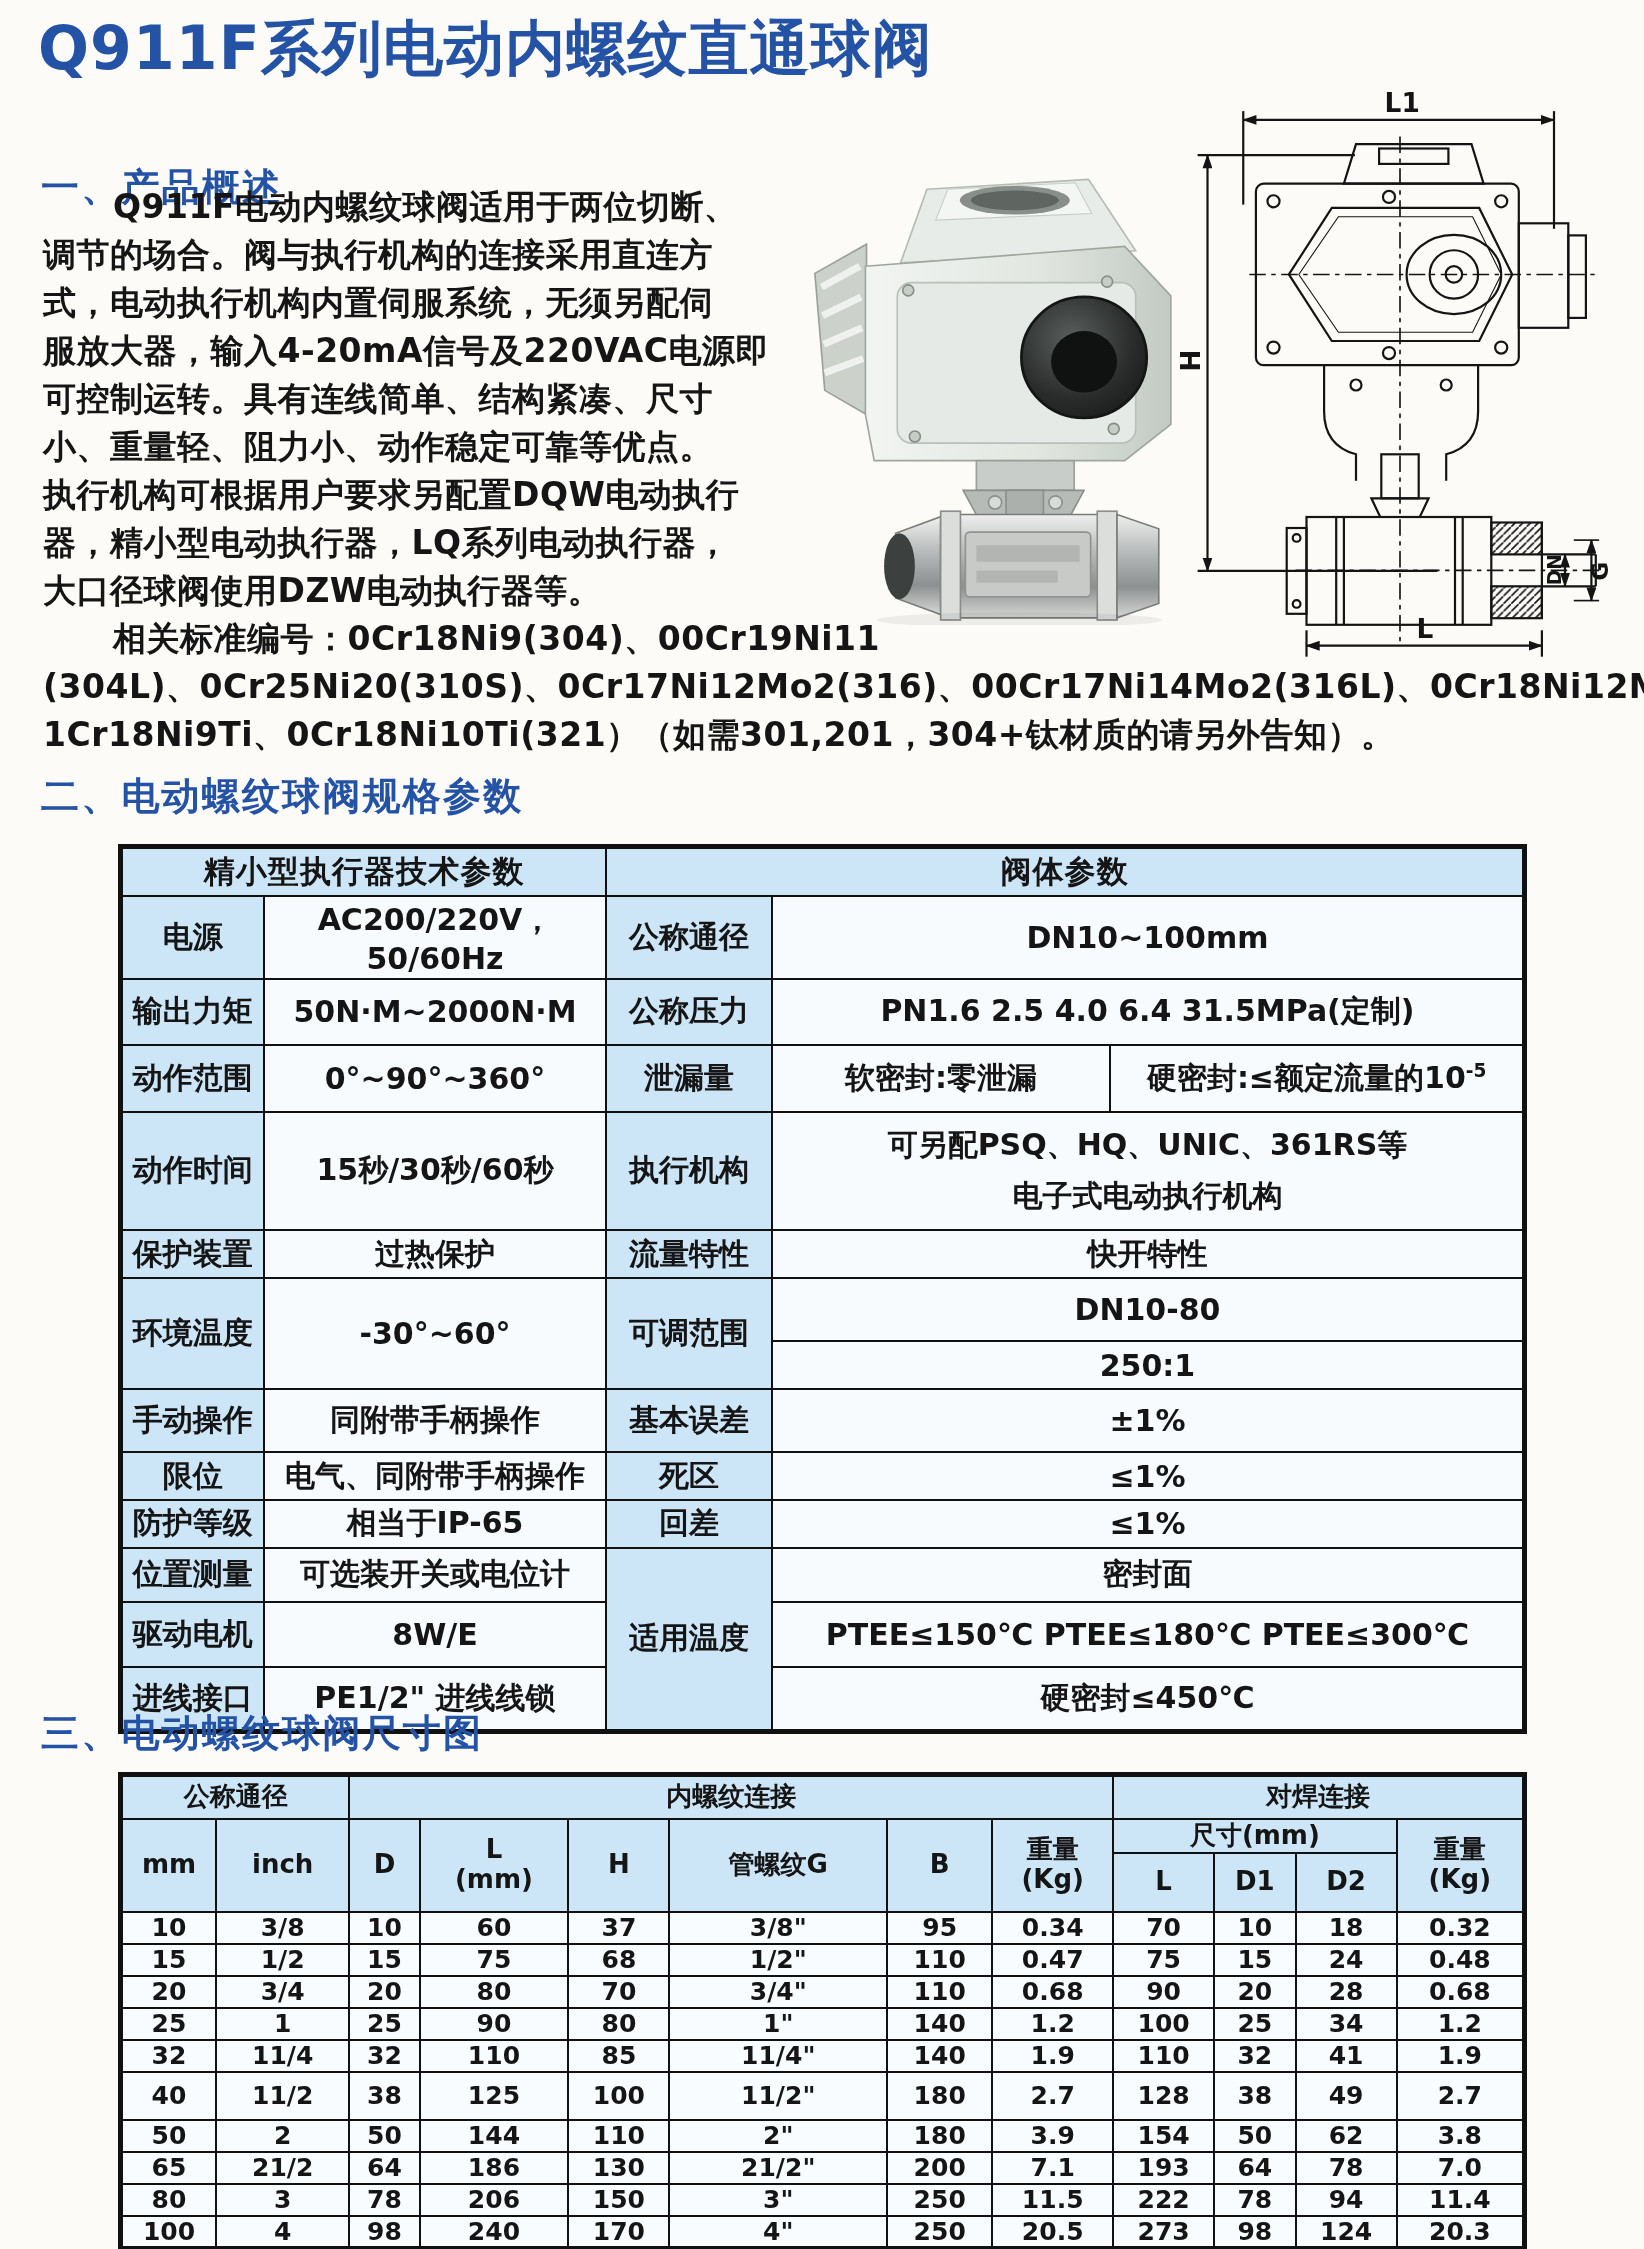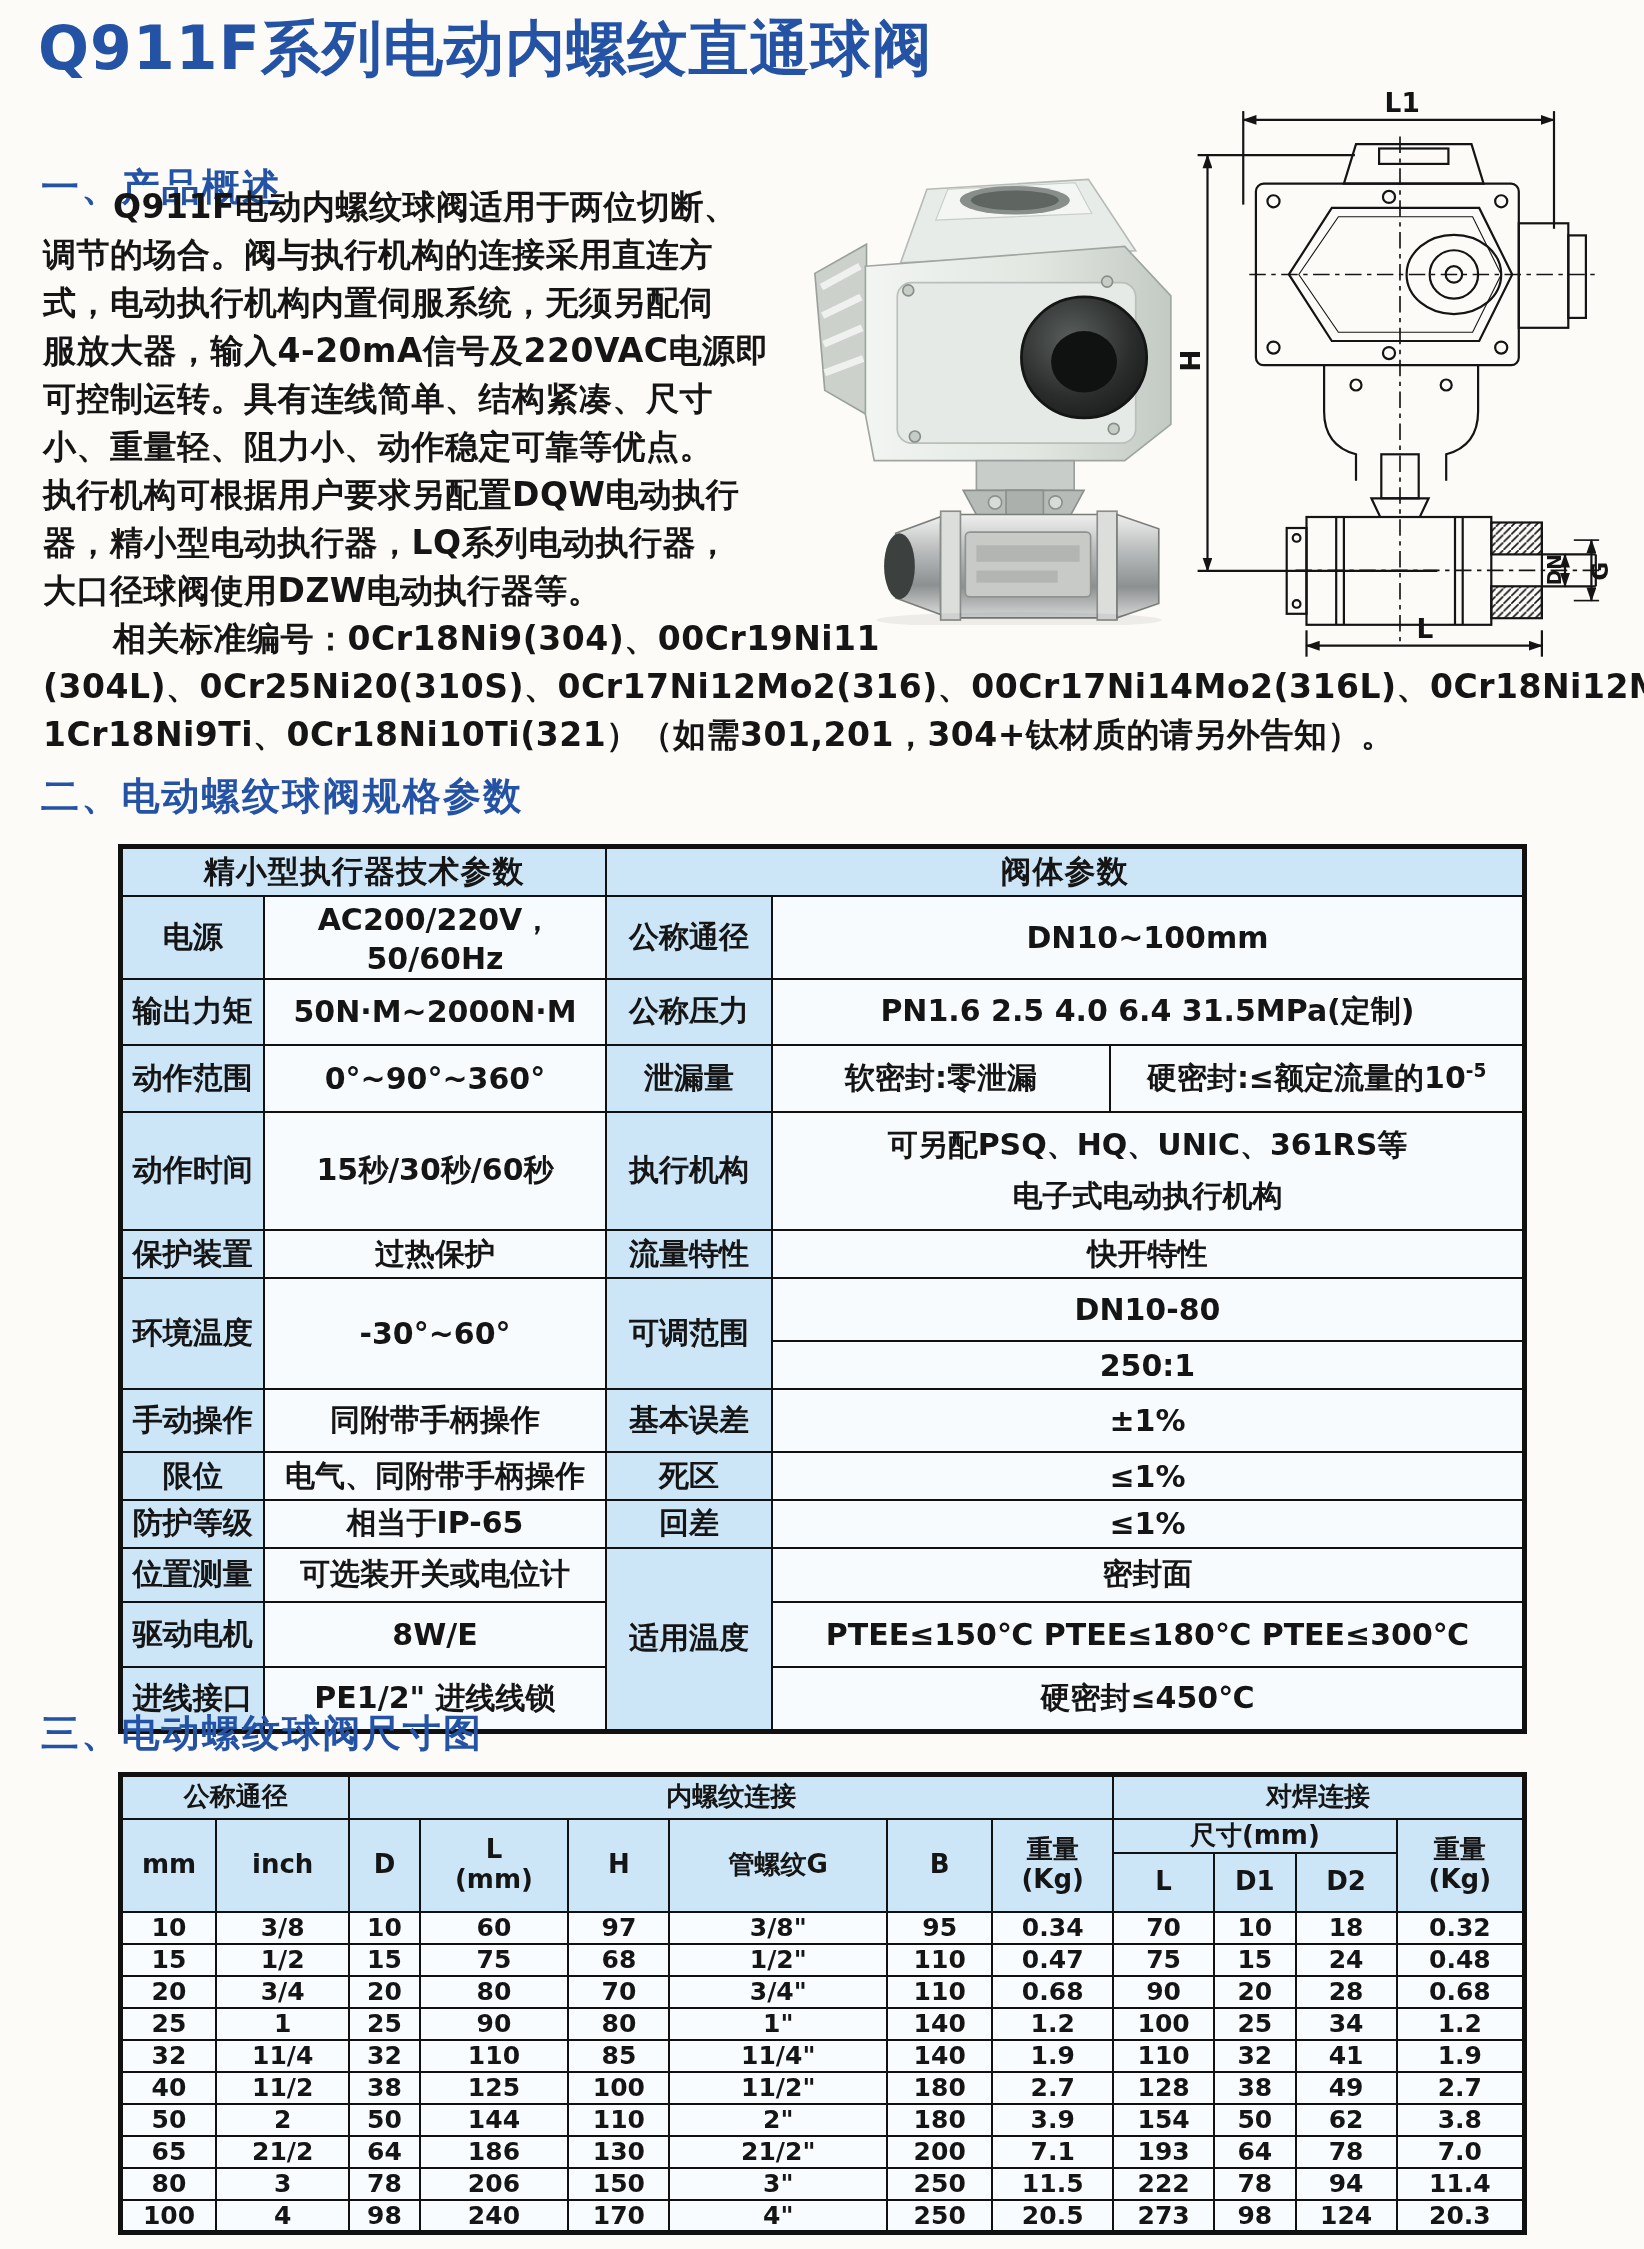--- a/index.html
+++ b/index.html
@@ -367,21 +367,21 @@
       <th>D1</th>
       <th>D2</th>
     </tr>
   </thead>
   <tbody>
       <tr style="height: 32px;">
         <td>10</td>
         <td>3/8</td>
         <td>10</td>
         <td>60</td>
-        <td>97</td>
+        <td>37</td>
         <td>3/8"</td>
         <td>95</td>
         <td>0.34</td>
         <td>70</td>
         <td>10</td>
         <td>18</td>
         <td>0.32</td>
       </tr>
       <tr style="height: 32px;">
         <td>15</td>
@@ -432,21 +432,21 @@
         <td>110</td>
         <td>85</td>
         <td>11/4"</td>
         <td>140</td>
         <td>1.9</td>
         <td>110</td>
         <td>32</td>
         <td>41</td>
         <td>1.9</td>
       </tr>
-      <tr style="height: 32px;">
+      <tr style="height: 48px;">
         <td>40</td>
         <td>11/2</td>
         <td>38</td>
         <td>125</td>
         <td>100</td>
         <td>11/2"</td>
         <td>180</td>
         <td>2.7</td>
         <td>128</td>
         <td>38</td>

